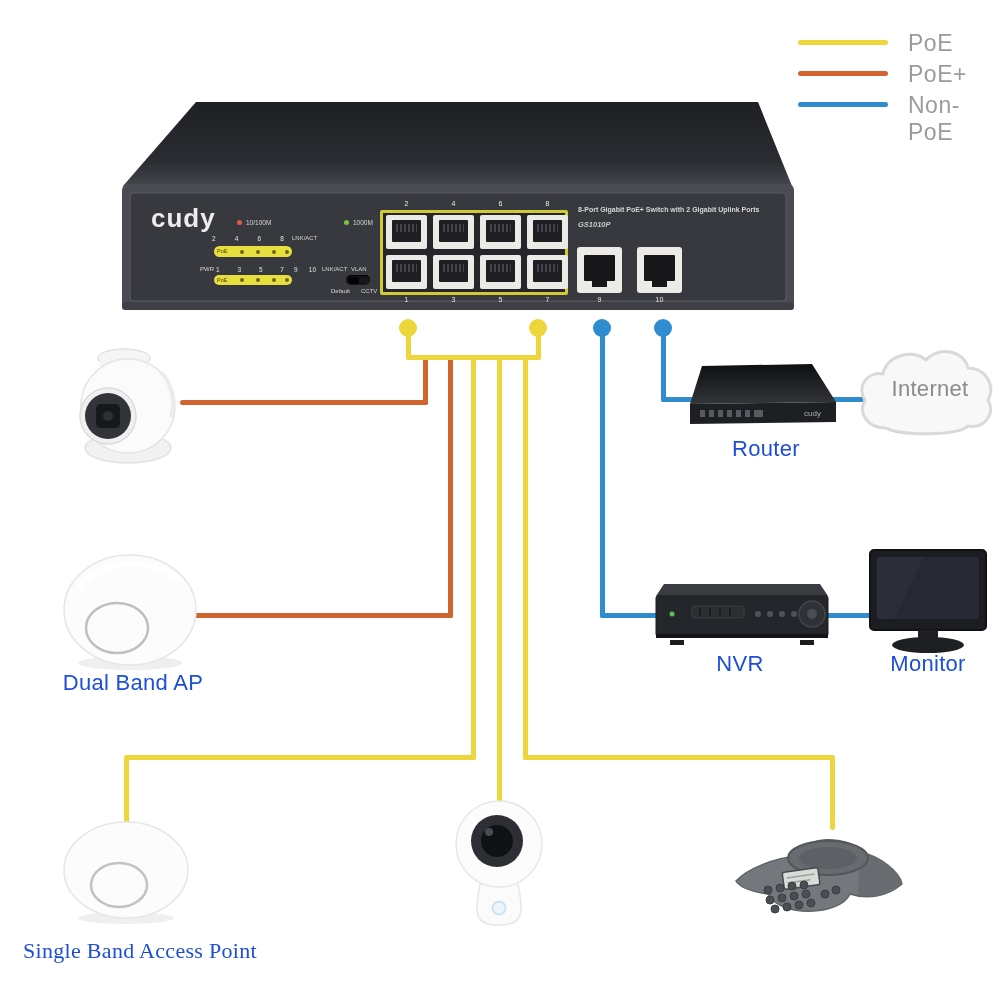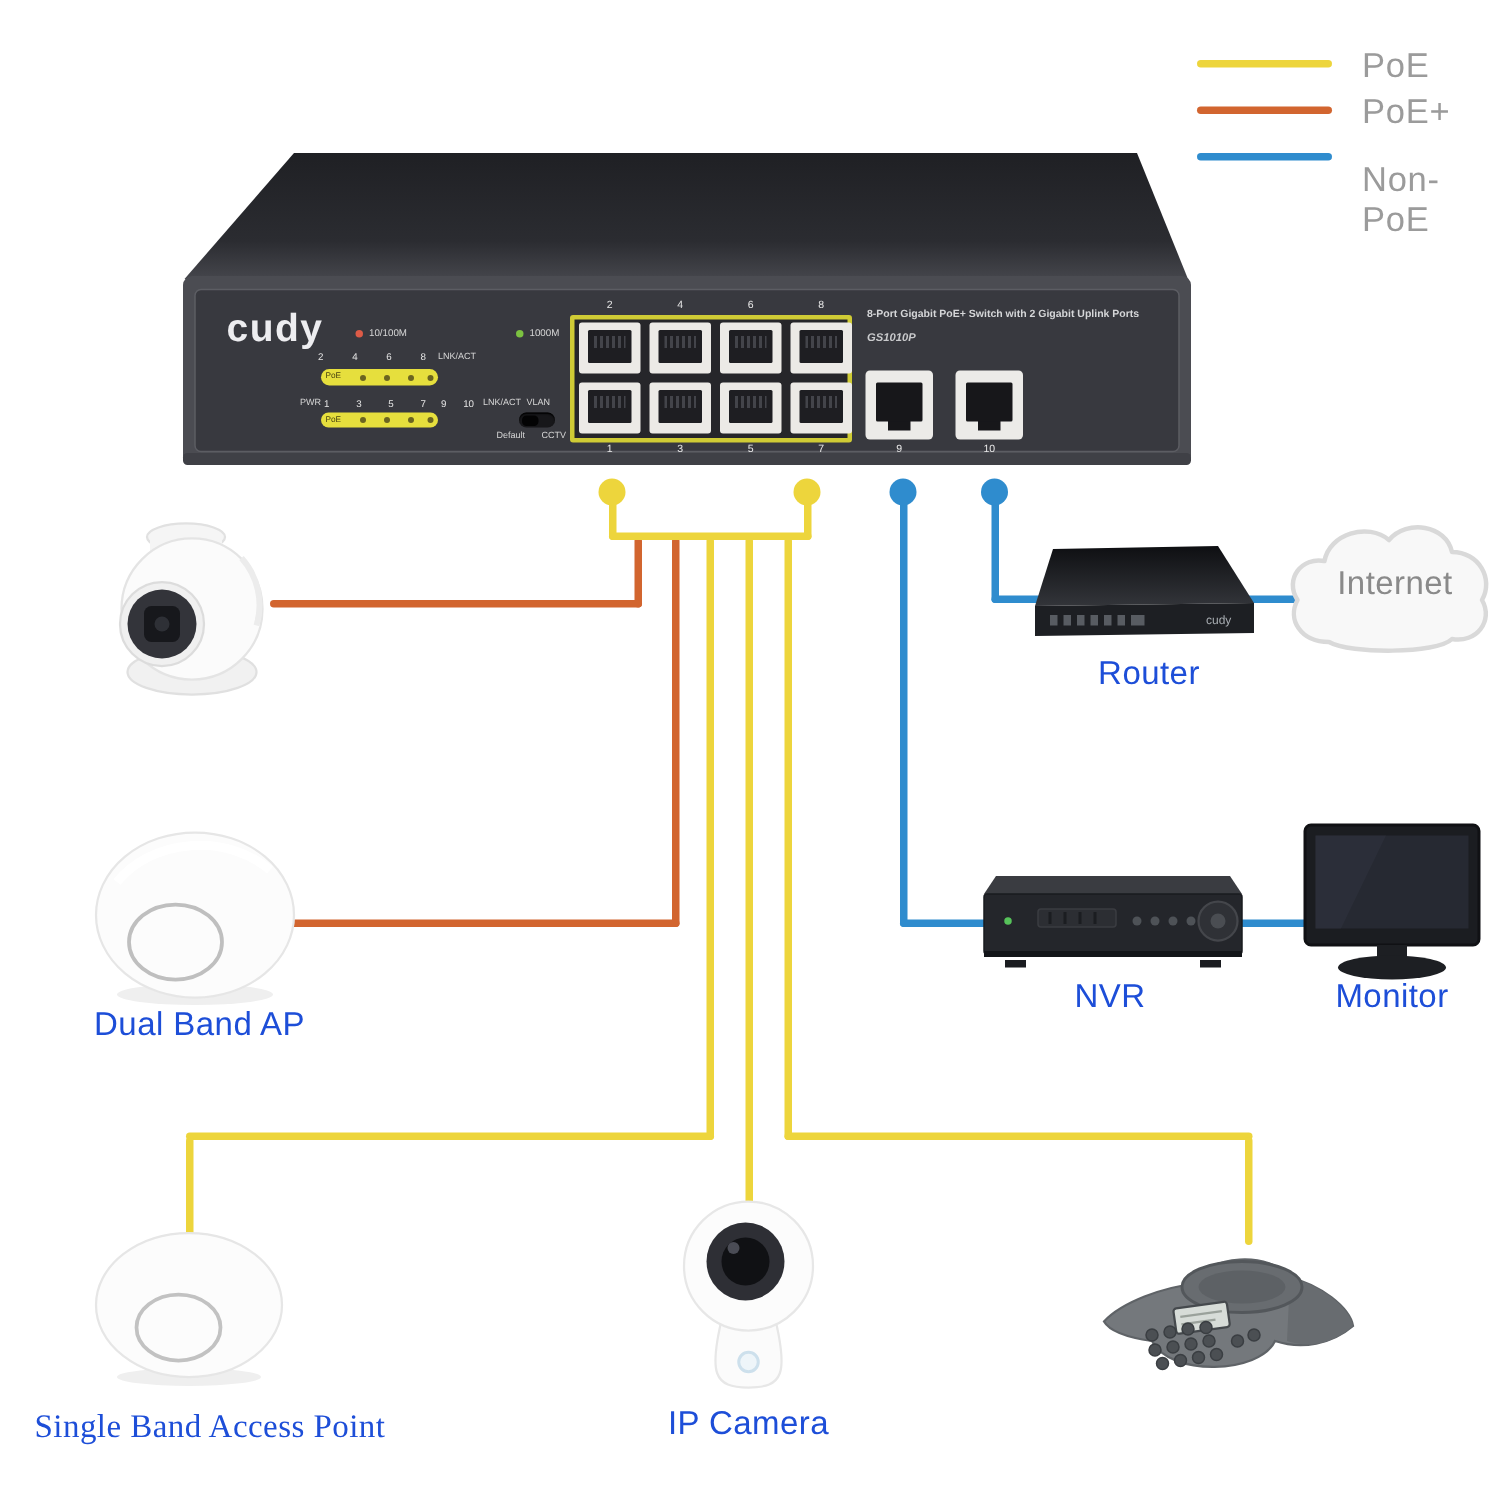--- a/index.html
+++ b/index.html
@@ -38,21 +38,21 @@
 <body>
 
 <div id="canvas">
 
   <div>
     <div class="legend-line" style="left:798px;top:40px;background:#edd53c;"></div>
     <div class="legend-label" style="top:30px;">PoE</div>
     <div class="legend-line" style="left:798px;top:71px;background:#d2652f;"></div>
     <div class="legend-label" style="top:61px;">PoE+</div>
     <div class="legend-line" style="left:798px;top:102px;background:#2f8cce;"></div>
-    <div class="legend-label" style="top:106px;">Non-PoE</div>
+    <div class="legend-label" style="top:92px;">Non-PoE</div>
   </div>
 
   <div class="cable orange" style="left:423px;top:358px;width:5px;height:47px;"></div>
   <div class="cable orange" style="left:180px;top:400px;width:248px;height:5px;"></div>
   <div class="cable orange" style="left:448px;top:358px;width:5px;height:260px;"></div>
   <div class="cable orange" style="left:193px;top:613px;width:260px;height:5px;"></div>
 
   <div class="cable yellow" style="left:471px;top:358px;width:5px;height:402px;"></div>
   <div class="cable yellow" style="left:124px;top:755px;width:352px;height:5px;"></div>
   <div class="cable yellow" style="left:124px;top:758px;width:5px;height:68px;"></div>
@@ -196,21 +196,20 @@
   <div class="dev-label" style="left:0px;top:938px;width:280px;font-family:Liberation Serif, serif;">Single Band Access Point</div>
 
   <svg class="abs" style="left:452px;top:798px;" width="95" height="135" viewBox="0 0 95 135">
     <path d="M30,78 C20,118 24,127 47,127 C70,127 74,118 64,78 Z" fill="#fbfbfb" stroke="#e7e7e7" stroke-width="1.5"></path>
     <circle cx="47" cy="46" r="43" fill="#fcfcfc" stroke="#e7e7e7" stroke-width="1.5"></circle>
     <circle cx="45" cy="43" r="26" fill="#2e2f35"></circle>
     <circle cx="45" cy="43" r="16" fill="#101114"></circle>
     <circle cx="37" cy="34" r="4" fill="#4a4c55"></circle>
     <circle cx="47" cy="110" r="6.5" fill="#eef5f9" stroke="#cde0ec" stroke-width="2"></circle>
   </svg>
-  <div class="dev-label" style="left:399px;top:936px;width:200px;">IP Camera</div>
 
   <svg class="abs" style="left:728px;top:824px;" width="185" height="100" viewBox="0 0 185 100">
     <path d="M8,57 C20,44 48,34 68,32 C76,12 120,10 132,28 C152,32 172,48 174,60 C160,72 140,76 122,70 C112,92 52,94 40,70 C26,68 12,64 8,57 Z" fill="#74787c" stroke="#5f6367" stroke-width="1.5"></path>
     <path d="M132,28 C152,32 172,48 174,60 C160,72 145,75 130,70 Z" fill="#686c70"></path>
     <ellipse cx="100" cy="34" rx="40" ry="17" fill="#686c70" stroke="#53575b" stroke-width="2"></ellipse>
     <ellipse cx="100" cy="34" rx="29" ry="11" fill="#5d6165"></ellipse>
     <g transform="rotate(-8 73 54)">
       <rect x="55" y="46" width="36" height="17" rx="2" fill="#d7dcd8" stroke="#45494d" stroke-width="1.5"></rect>
       <line x1="59" y1="52" x2="87" y2="52" stroke="#9aa19b" stroke-width="1.5"></line>
       <line x1="59" y1="57" x2="82" y2="57" stroke="#9aa19b" stroke-width="1.5"></line>

